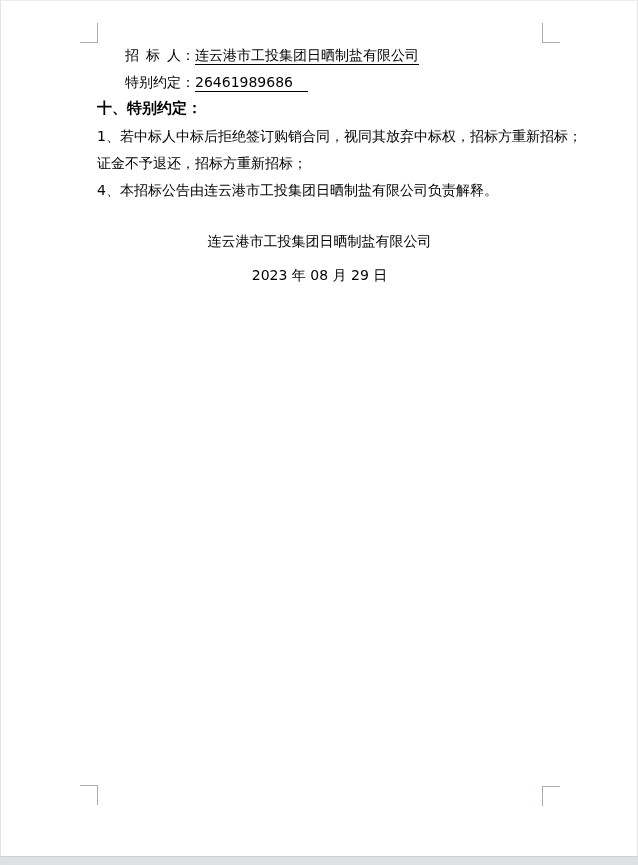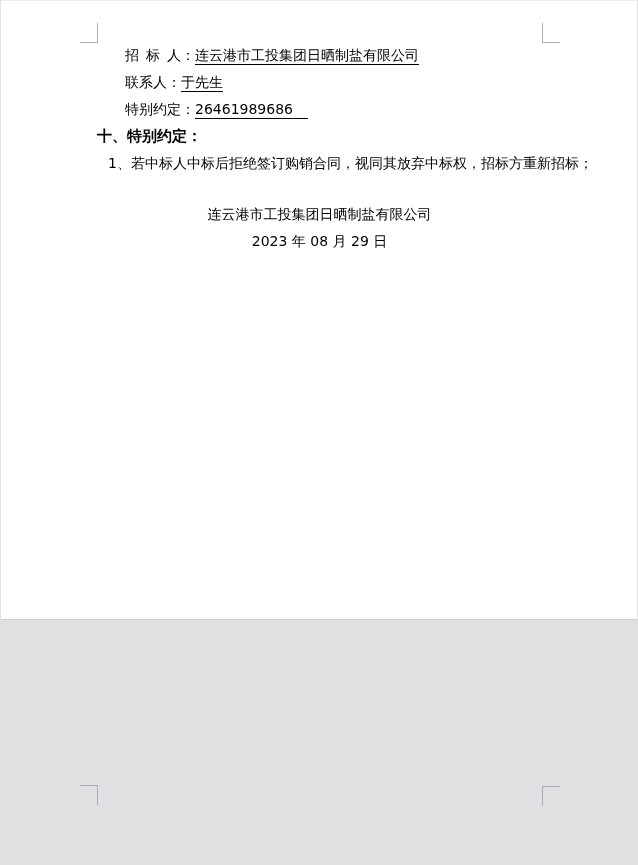--- a/index.html
+++ b/index.html
@@ -9,21 +9,21 @@
     height: 865px;
     background: #dfe0e2;
     overflow: hidden;
     font-family: "DejaVu Sans", sans-serif;
     color: #000;
   }
   .page {
     position: absolute;
     left: 0; top: 0;
     width: 638px;
-    height: 620px;
+    height: 857px;
     box-sizing: border-box;
     background: #ffffff;
     border-top: 1px solid #ececee;
     border-left: 1px solid #e2e3e5;
     border-right: 1px solid #e2e3e5;
     border-bottom: 1px solid #cdd0d3;
   }
   
   .crop {
     position: absolute;
@@ -54,53 +54,53 @@
     white-space: normal;
   }
   .u {
     border-bottom: 1px solid #000;
     padding-bottom: 1px;
   }
   .u-pad { padding-right: 15px; }
   .heading {
     font-weight: bold;
     font-size: 15px;
+    font-family: Liberation Mono, monospace;
   }
-  .line { white-space: nowrap; margin-left: 11px; }
+  .line { white-space: nowrap; }
   .sig { text-align: center; margin-top: 24px; }
-  .sig-date { }
+  .sig-date { margin-top: 7px; }
 </style>
 </head>
 <body>
 
 <div class="viewport">
   <div class="page">
 
     <div class="crop tl"></div>
     <div class="crop tr"></div>
     <div class="crop bl"></div>
     <div class="crop br"></div>
 
     <div class="content">
 
       <div class="contact">
         <div class="row">
           <span class="label-spread">招标人</span><span>：</span><span class="u">连云港市工投集团日晒制盐有限公司</span>
         </div>
         <div class="row">
-          <span>联系人</span><span>：</span><span class="u">于先生</span>
-        </div>
-        <div class="row">
           <span>特别约定</span><span>：</span><span class="u u-pad">26461989686</span>
         </div>
       </div>
 
       <div class="heading">十、特别约定：</div>
 
       <div class="line">1、若中标人中标后拒绝签订购销合同，视同其放弃中标权，招标方重新招标；</div>
+      <div class="line">证金不予退还，招标方重新招标；</div>
+      <div class="line">4、本招标公告由连云港市工投集团日晒制盐有限公司负责解释。</div>
 
       <div class="sig">
         <div>连云港市工投集团日晒制盐有限公司</div>
         <div class="sig-date">2023 年 08 月 29 日</div>
       </div>
 
     </div>
   </div>
 </div>
 

